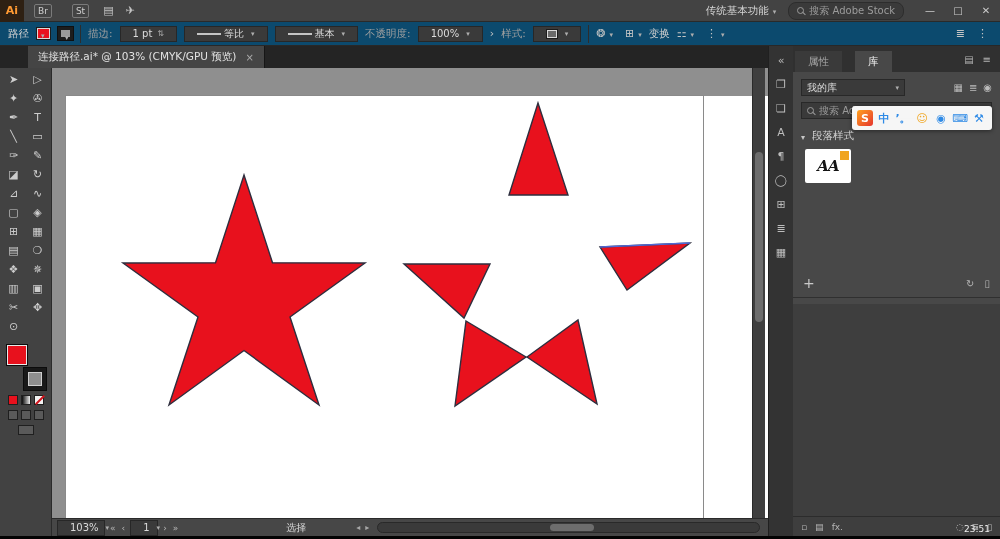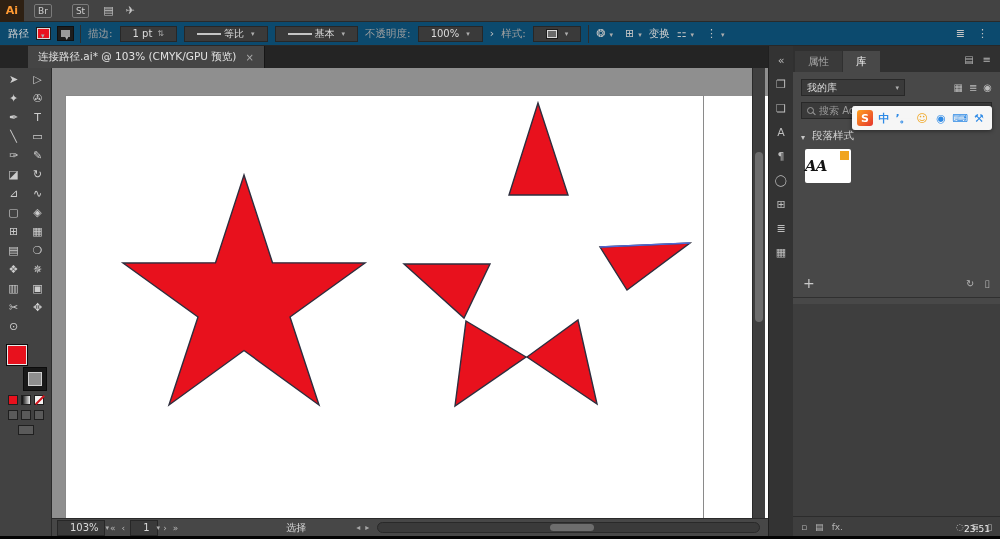--- a/index.html
+++ b/index.html
@@ -80,36 +80,36 @@
   .st-arrow{font-size:8px;color:#a8a8a8}
   .hscroll{flex:1;height:11px;background:#3a3a3a;border:1px solid #292929;border-radius:6px;position:relative;margin:0 3px}
   .hthumb{position:absolute;left:45%;width:44px;top:1px;bottom:1px;background:#6d6d6d;border-radius:5px}
 
   
   .right-dock{left:768px;top:46px;width:25px;height:490px;background:#333333;border-left:1px solid #202020;
               display:flex;flex-direction:column;align-items:center;gap:11px;padding-top:8px;font-size:11px;color:#bdbdbd}
 
   
   .right-panel{left:793px;top:46px;width:207px;height:490px;background:#484848}
-  .ptabs{height:26px;background:#303030;display:flex;align-items:flex-end;padding-left:2px;gap:1px}
+  .ptabs{height:26px;background:#303030;display:flex;align-items:flex-end;padding-left:2px;gap:13px}
   .ptab{height:21px;line-height:21px;padding:0 13px;font-size:10.5px}
   .ptab.inactive{background:#3a3a3a;color:#a8a8a8}
   .ptab.active{background:#484848;color:#f2f2f2}
   .ptab-icons{margin-left:auto;align-self:center;display:flex;gap:9px;padding:0 9px;font-size:10px;color:#b5b5b5}
   .panel-body{position:relative;height:464px}
   .lib-row1{display:flex;align-items:center;gap:6px;padding:7px 8px 4px}
   .lib-select{width:104px;height:17px;background:#3a3a3a;border:1px solid #282828;display:flex;align-items:center;
               justify-content:space-between;padding:0 5px;font-size:10px;color:#dedede}
   .view-icons{display:flex;gap:6px;font-size:10px;color:#bcbcbc;margin-left:auto;align-items:center}
   .lib-search{margin:2px 8px 0;height:17px;background:#3a3a3a;border:1px solid #282828;display:flex;align-items:center;
               gap:5px;padding:0 5px;color:#9a9a9a;font-size:10px}
   .section-row{display:flex;align-items:center;gap:5px;padding:10px 8px 6px;color:#d2d2d2;font-size:10.5px}
   .tri::before{content:"▾";font-size:8px;color:#c6c6c6;margin-right:2px}
   .style-card{margin-left:12px;width:46px;height:34px;background:#ffffff;border-radius:2px;position:relative;
-              display:flex;align-items:center;}
+              display:flex;align-items:center;justify-content:center}
   .style-card b{font-family:"DejaVu Serif","Liberation Serif",serif;font-style:italic;font-weight:bold;
                 color:#141414;font-size:15px;letter-spacing:-1px}
   .card-badge{position:absolute;top:2px;right:2px;width:9px;height:9px}
   .lib-actions{position:absolute;left:0;top:205px;width:100%;display:flex;align-items:center;padding:0 10px 8px;
                border-bottom:1px solid #303030;color:#c9c9c9}
   .plus{font-size:14px;line-height:12px}
   .lib-act-icons{margin-left:auto;display:flex;gap:10px;font-size:10px;color:#b5b5b5}
   .panel-lower{position:absolute;left:0;right:0;top:232px;bottom:20px;background:#3e3e3e}
   .panel-footer{position:absolute;left:0;right:0;bottom:0;height:20px;background:#3e3e3e;border-top:1px solid #2c2c2c;
                 display:flex;align-items:center;gap:8px;padding:0 8px;font-size:9px;color:#b5b5b5}
@@ -133,20 +133,32 @@
   <div class="titlebar abs">
     <div class="ai-logo">Ai</div>
     <div class="tb-badges">
       <span>Br</span>
       <span>St</span>
     </div>
     <div class="tb-icons">
         <span>▤</span>
         <span>✈</span>
       </div>
+    <div class="tb-right">
+      <span class="workspace dd">传统基本功能</span>
+      <span class="search-pill">
+        <i class="mag"></i>
+        <span>搜索 Adobe Stock</span>
+      </span>
+      <span class="winbtns">
+        <span class="winbtn">—</span>
+        <span class="winbtn">□</span>
+        <span class="winbtn">✕</span>
+      </span>
+    </div>
   </div>
 
   <div class="controlbar abs">
     <span class="cb-label">路径</span>
     <span class="cb-swatch dd" style="background: rgb(232, 17, 29);"></span>
     <span class="stroke-swatch dd"></span>
     <span class="sep"></span>
     <span class="cb-label dim">描边:</span>
     <span class="cb-box stepper dd">1 pt</span>
     <span class="cb-box dd">

